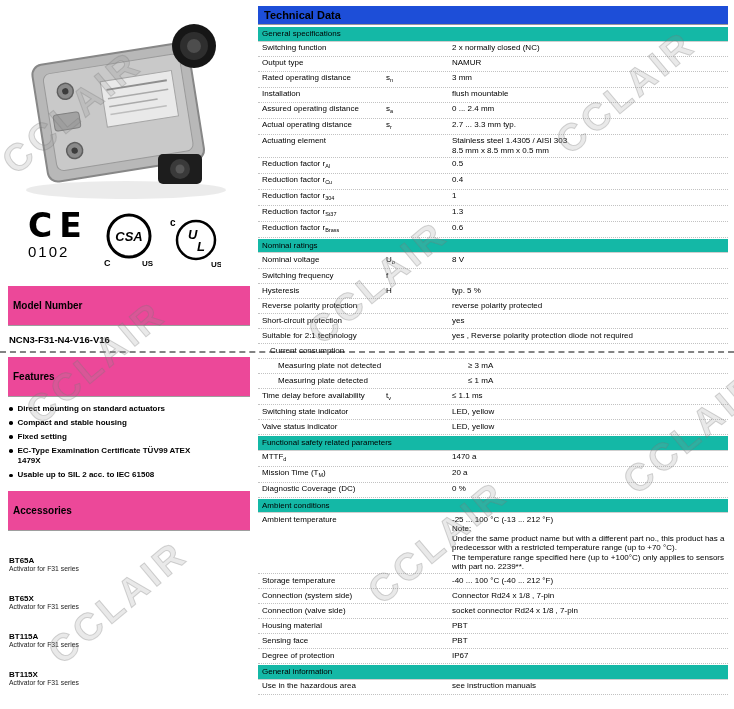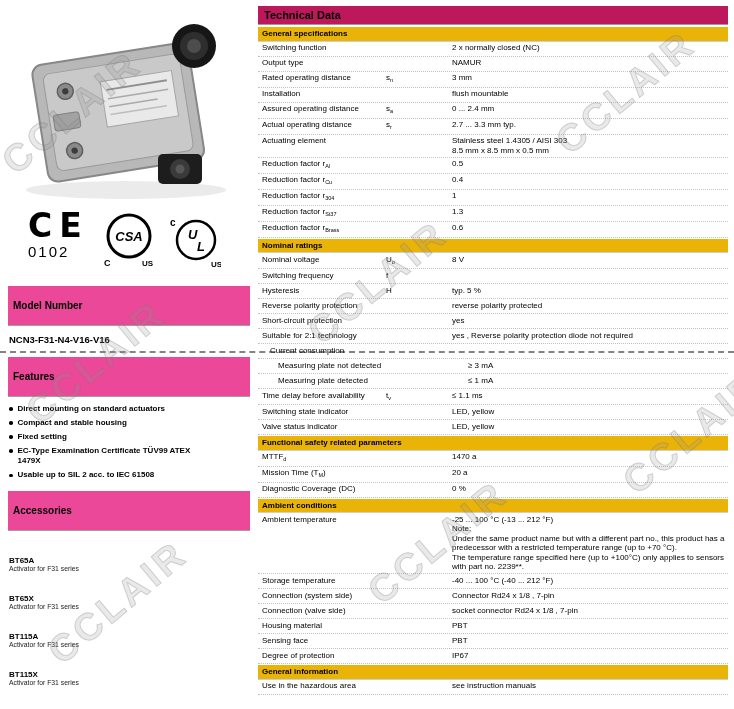--- a/index.html
+++ b/index.html
@@ -34,22 +34,22 @@
   .features-list{padding:3px 1px 0}
   .feature{display:flex;gap:5px;font-weight:bold;font-size:8px;line-height:10.5px;margin-top:3.5px}
   .feature .ftext{max-width:185px}
   .dot{width:3.5px;height:3.5px;background:#000;border-radius:50%;margin-top:3.5px;flex:none}
   .acc-list{padding:4px 1px 0}
   .acc-item{margin-top:21px}
   .acc-name{font-weight:bold;font-size:8px;line-height:9px}
   .acc-desc{font-size:6.8px;line-height:8px;color:#222}
   
   .right{position:absolute;left:258px;top:6px;width:470px}
-  .td-title{background:#be185d;font-weight:bold;font-size:11px;padding:3px 6px;border-bottom:1px solid #9a9a9a;margin-bottom:2px}
-  .sec-header{background:#eab308;font-weight:bold;font-size:8px;line-height:9.5px;padding:2px 4px;border-bottom:1px solid #cfcfcf;margin-top:1px}
+  .td-title{background:#1d4ed8;font-weight:bold;font-size:11px;padding:3px 6px;border-bottom:1px solid #9a9a9a;margin-bottom:2px}
+  .sec-header{background:#14b8a6;font-weight:normal;font-size:8px;line-height:9.5px;padding:2px 4px;border-bottom:1px solid #cfcfcf;margin-top:1px}
   .trow{display:flex;align-items:flex-start;border-bottom:1px dotted #c2c2c2;padding:1.5px 2px 1.5px 4px;font-size:8px;line-height:9.5px;min-height:11px}
   .c-label{width:124px;flex:none;white-space:nowrap;overflow:visible}
   .c-sym{width:66px;flex:none}
   .c-val{flex:1;white-space:pre-line}
   sub{font-size:5.5px;vertical-align:-1.5px}
   .indent1 .c-label{padding-left:8px}
   .indent2 .c-label{padding-left:16px}
 </style>
 </head>
 <body>

